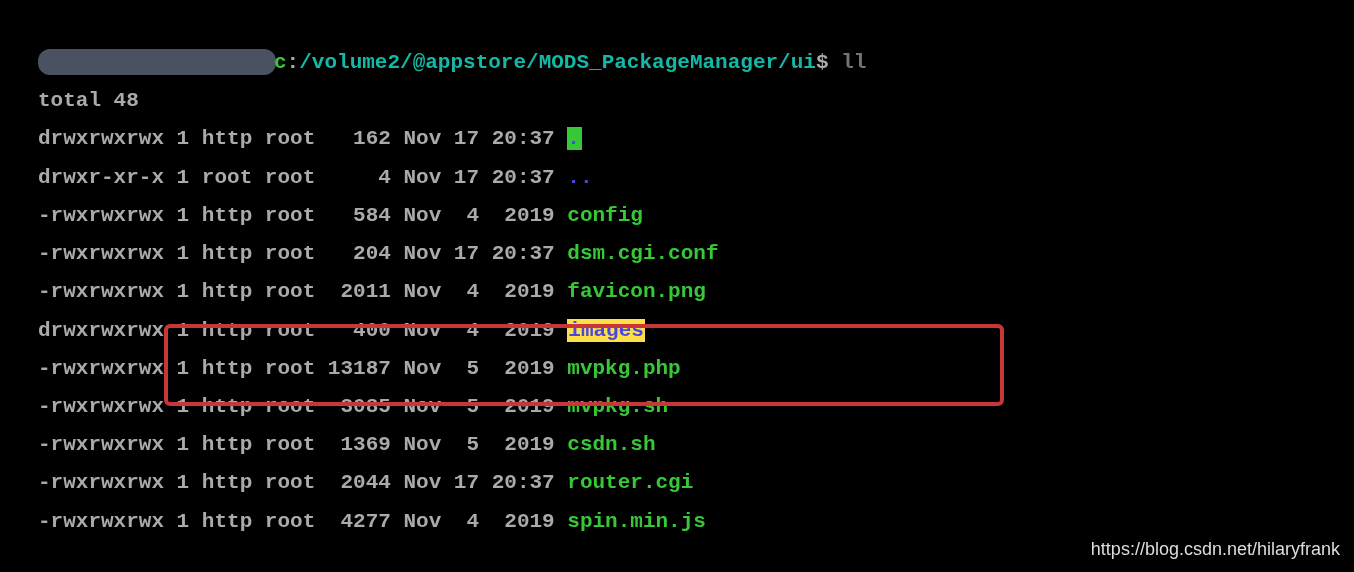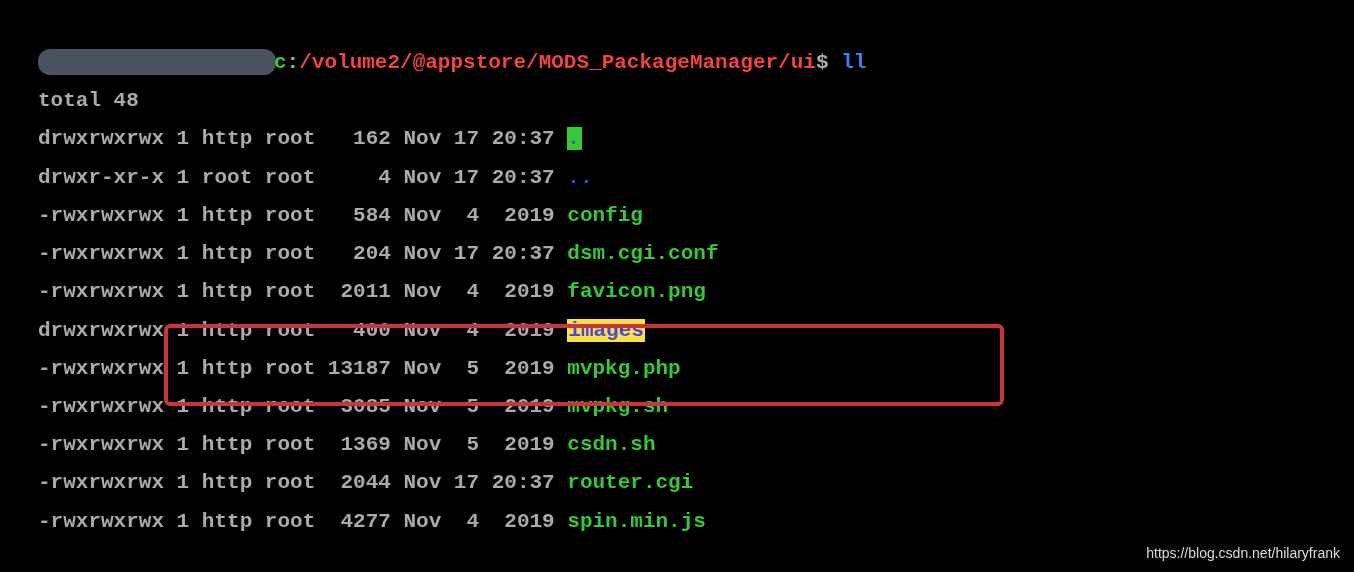--- a/index.html
+++ b/index.html
@@ -22,41 +22,41 @@
       color: #4a5262;
       display: inline-block;
       width: 238px;
       height: 26px;
       vertical-align: middle;
       border-radius: 12px;
       margin-right: -2px;
     }
     .host-suffix { color: #37c837; }
     .colon { color: #AAAAAA; }
-    .path { color: #ef4444; }
+    .path { color: #14b8a6; }
     .dollar { color: #AAAAAA; }
-    .cmd { color: #3b82f6; text-align: center; }
+    .cmd { color: #737373; text-align: center; }
     .row { white-space: pre; }
     .perm { color: #AAAAAA; font-family: Liberation Mono, monospace; }
     .dir-name { color: #4848e0; }
     .exec-name { color: #37c837; }
     .dir-highlight { background: #fde047; color: #4848e0; padding: 0 1px; }
     .dot-highlight { background: #37c837; color: #4848e0; padding: 0 2px 0 0; }
     .highlight-box {
       position: absolute;
       border: 4px solid #c83737;
       border-radius: 6px;
       pointer-events: none;
     }
     .watermark {
       position: absolute;
       right: 14px;
       bottom: 6px;
       font-family: Arial, sans-serif;
-      font-size: 14px;
+      font-size: 18px;
       font-weight: normal;
       color: #ddd;
     }
   </style>
 </head>
 <body>
 
 <div class="terminal">
 
   <div class="prompt-line"><span class="redacted"></span><span class="host-suffix">c</span><span class="colon">:</span><span class="path">/volume2/@appstore/MODS_PackageManager/ui</span><span class="dollar">$</span> <span class="cmd">ll</span></div>

